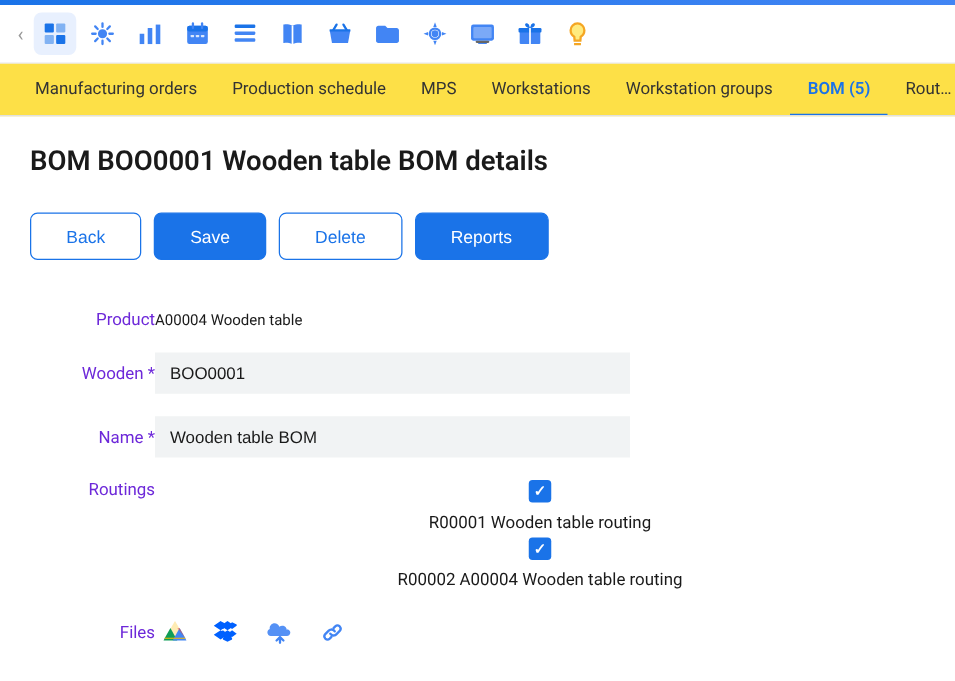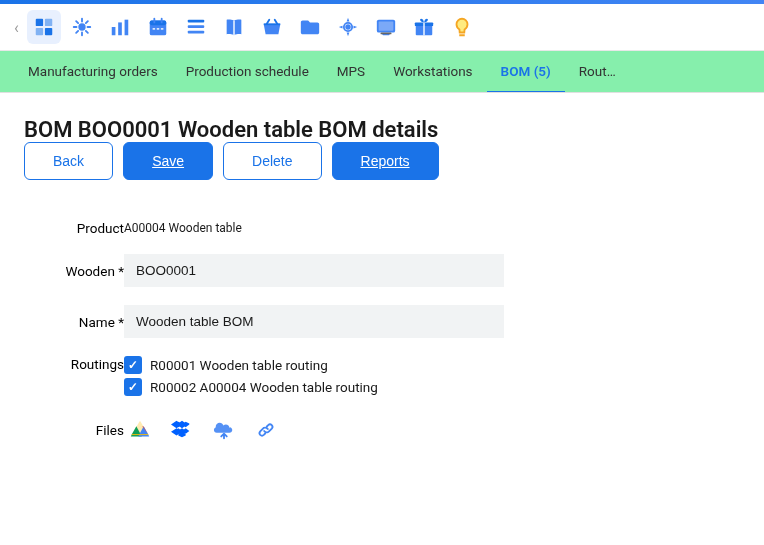--- a/index.html
+++ b/index.html
@@ -47,21 +47,21 @@
       padding: 0 4px;
       cursor: pointer;
     }
 
     
     .nav-tabs {
       display: flex;
       align-items: center;
       padding: 0 14px;
       border-bottom: 1px solid #e0e0e0;
-      background: #86efac;
+      background: #fde047;
       overflow: hidden;
     }
 
     .nav-tab {
       padding: 12px 14px;
       font-size: 13.5px;
       color: #333;
       cursor: pointer;
       white-space: nowrap;
       border-bottom: 2px solid transparent;
@@ -75,20 +75,21 @@
 
     
     .main-content {
       padding: 24px 24px 16px 24px;
     }
 
     .page-title {
       font-size: 22px;
       font-weight: 600;
       color: #1a1a1a;
+      margin-bottom: 28px;
     }
 
     
     .action-buttons {
       display: flex;
       gap: 10px;
       margin-bottom: 28px;
     }
 
     .btn {
@@ -104,38 +105,37 @@
     .btn-outline {
       background: #fff;
       border: 1.5px solid #1a73e8;
       color: #1a73e8;
     }
 
     .btn-primary {
       background: #1a73e8;
       color: #fff;
       border: 1.5px solid #1a73e8;
-      text-decoration: underline;
     }
 
     
     .form-table {
       width: 100%;
       border-collapse: separate;
       border-spacing: 0 6px;
     }
 
     .form-row td {
       padding: 6px 0;
       vertical-align: middle;
     }
 
     .form-label {
       font-size: 13.5px;
-      color: #000000;
+      color: #6d28d9;
       text-align: right;
       padding-right: 16px;
       width: 100px;
       white-space: nowrap;
     }
 
     .form-value-static {
       font-size: 12px;
       color: #1a1a1a;
     }
@@ -157,20 +157,21 @@
       flex-direction: column;
       gap: 4px;
     }
 
     .routing-item {
       display: flex;
       align-items: center;
       gap: 8px;
       font-size: 13.5px;
       color: #1a1a1a;
+      flex-direction: column;
     }
 
     .checkbox-blue {
       width: 18px;
       height: 18px;
       background: #1a73e8;
       border-radius: 3px;
       display: inline-flex;
       align-items: center;
       justify-content: center;
@@ -323,20 +324,21 @@
       <path d="M9 21H15M12 3C8.7 3 6 5.7 6 9C6 11.4 7.3 13.5 9.2 14.7L9.5 18H14.5L14.8 14.7C16.7 13.5 18 11.4 18 9C18 5.7 15.3 3 12 3Z" stroke="#f5a623" stroke-width="2" fill="#ffd700" fill-opacity="0.5"></path>
     </svg>
   </div>
 </div>
 
 <div class="nav-tabs">
   <div class="nav-tab">Manufacturing orders</div>
   <div class="nav-tab">Production schedule</div>
   <div class="nav-tab">MPS</div>
   <div class="nav-tab">Workstations</div>
+  <div class="nav-tab">Workstation groups</div>
   <div class="nav-tab active">BOM (5)</div>
   <div class="nav-tab">Rout…</div>
 </div>
 
 <div class="main-content">
   <div class="page-title">BOM BOO0001 Wooden table BOM details</div>
 
   <div class="action-buttons">
     <button class="btn btn-outline">Back</button>
     <button class="btn btn-primary">Save</button>

